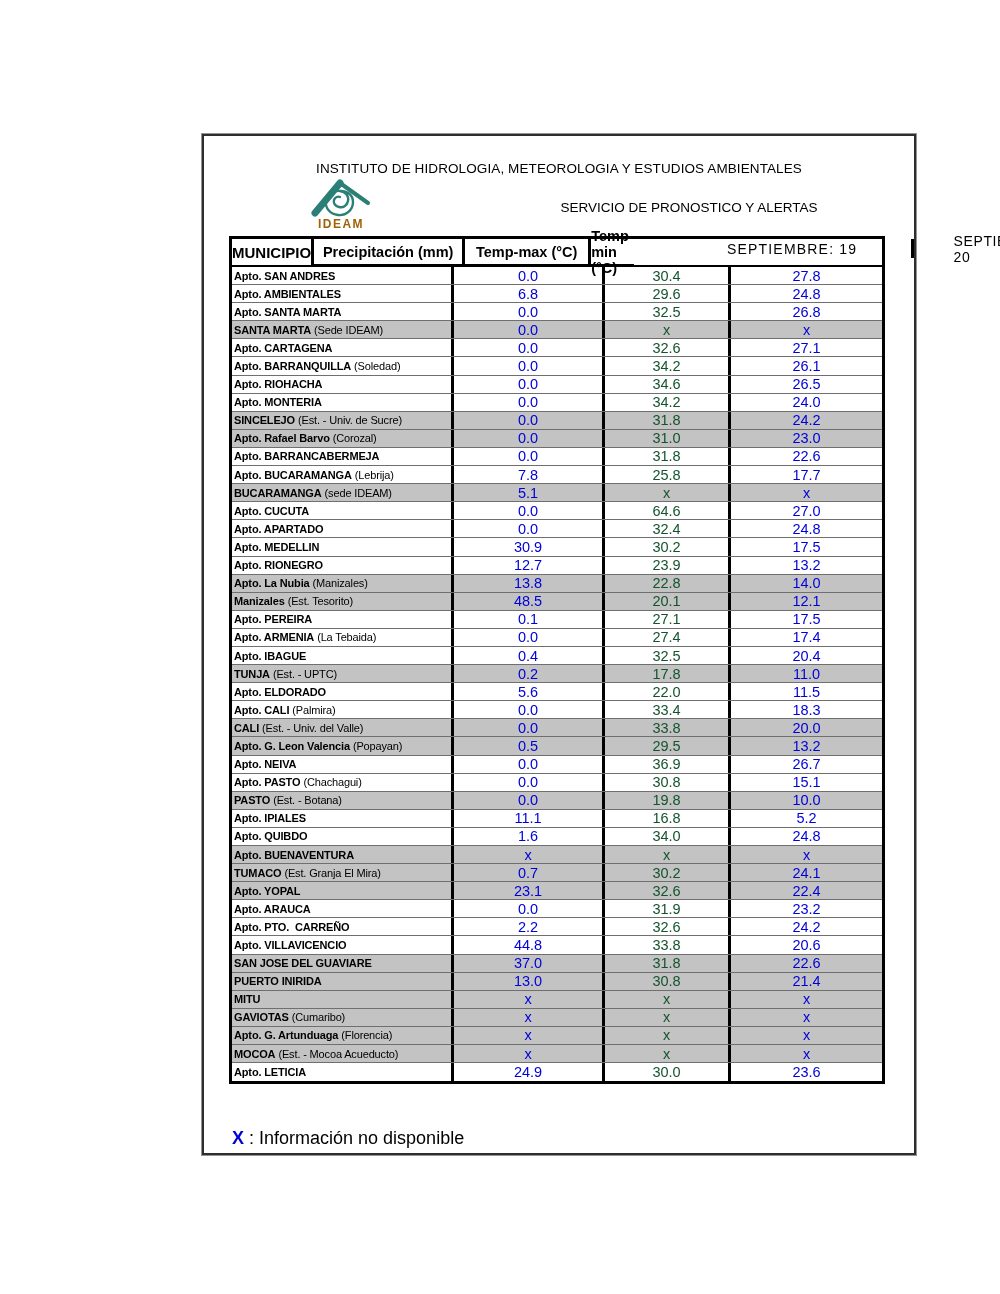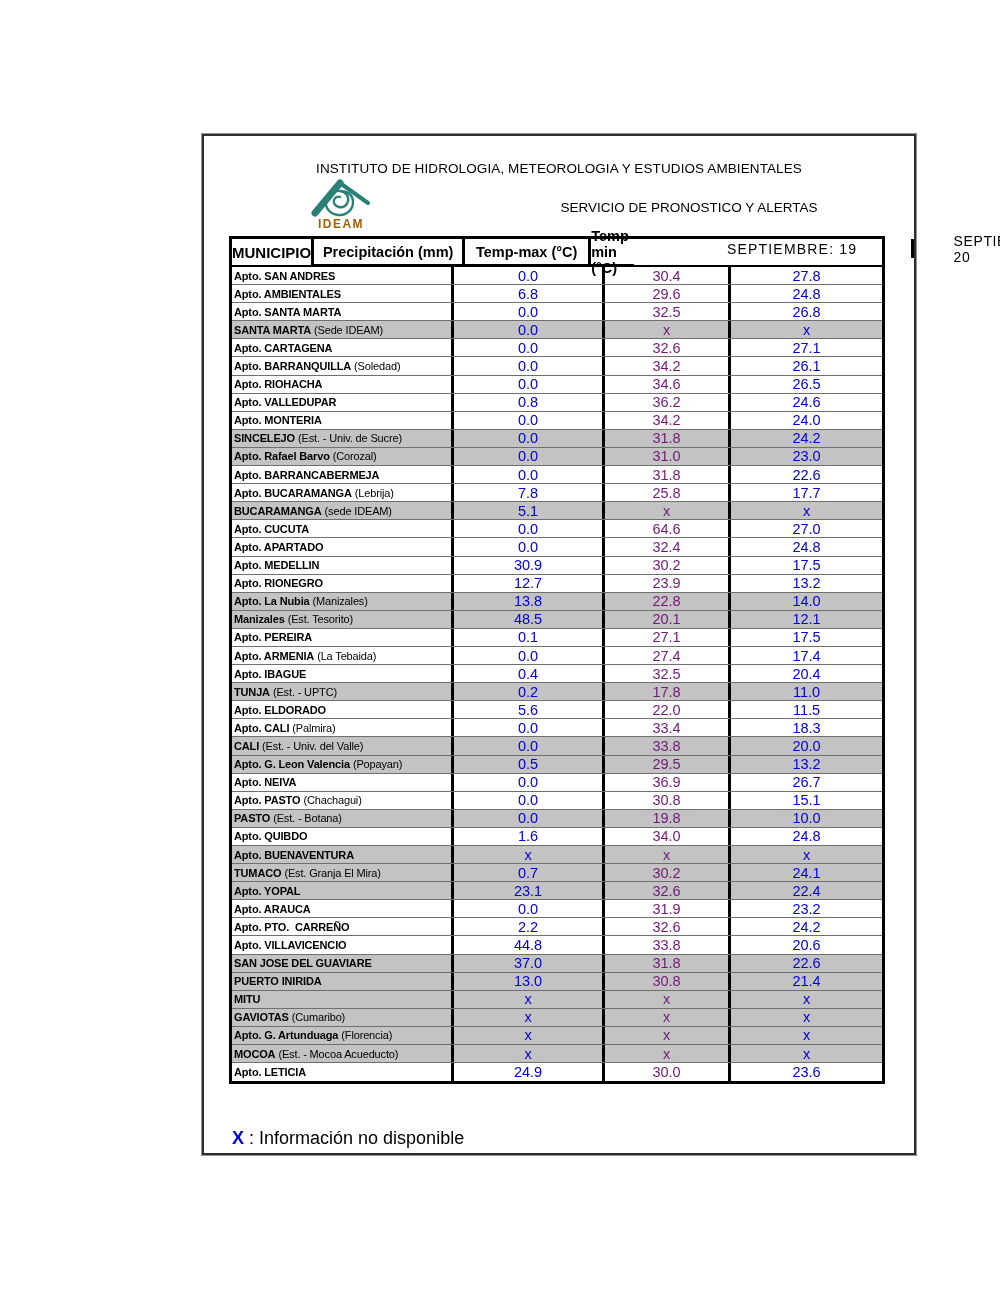--- a/index.html
+++ b/index.html
@@ -57,21 +57,21 @@
     display:flex; align-items:center; font-size:11px;
     white-space:pre; overflow:hidden; letter-spacing:-0.15px;
   }
   .mn { font-weight:bold; }
   .md { font-weight:normal; margin-left:3px; }
   .c-val { display:flex; align-items:center; justify-content:center; font-size:14.5px; }
   .c-p { width:151px; border-right:3px solid #000; }
   .c-x { width:126px; border-right:3px solid #000; }
   .c-n { flex:1; }
   .blue { color:#0000d8; }
-  .red  { color:#701a75; }
+  .red  { color:#14532d; }
   .footnote { position:absolute; left:28px; top:992px; font-size:18px; }
   .fx { color:#0000d8; font-weight:bold; }
 </style>
 </head>
 <body>
 
 <div class="frame">
 
   <div class="title1">INSTITUTO DE HIDROLOGIA, METEOROLOGIA Y ESTUDIOS AMBIENTALES</div>
 
@@ -138,26 +138,20 @@
           <div class="c-val c-x red">34.2</div>
           <div class="c-val c-n blue">26.1</div>
         </div>
         <div class="trow">
           <div class="c-mun"><span class="mn">Apto. RIOHACHA</span></div>
           <div class="c-val c-p blue">0.0</div>
           <div class="c-val c-x red">34.6</div>
           <div class="c-val c-n blue">26.5</div>
         </div>
         <div class="trow">
-          <div class="c-mun"><span class="mn">Apto. VALLEDUPAR</span></div>
-          <div class="c-val c-p blue">0.8</div>
-          <div class="c-val c-x red">36.2</div>
-          <div class="c-val c-n blue">24.6</div>
-        </div>
-        <div class="trow">
           <div class="c-mun"><span class="mn">Apto. MONTERIA</span></div>
           <div class="c-val c-p blue">0.0</div>
           <div class="c-val c-x red">34.2</div>
           <div class="c-val c-n blue">24.0</div>
         </div>
         <div class="trow shaded">
           <div class="c-mun"><span class="mn">SINCELEJO</span><span class="md">(Est. - Univ. de Sucre)</span></div>
           <div class="c-val c-p blue">0.0</div>
           <div class="c-val c-x red">31.8</div>
           <div class="c-val c-n blue">24.2</div>
@@ -282,20 +276,26 @@
           <div class="c-val c-x red">30.8</div>
           <div class="c-val c-n blue">15.1</div>
         </div>
         <div class="trow shaded">
           <div class="c-mun"><span class="mn">PASTO</span><span class="md">(Est. - Botana)</span></div>
           <div class="c-val c-p blue">0.0</div>
           <div class="c-val c-x red">19.8</div>
           <div class="c-val c-n blue">10.0</div>
         </div>
         <div class="trow">
+          <div class="c-mun"><span class="mn">Apto. IPIALES</span></div>
+          <div class="c-val c-p blue">11.1</div>
+          <div class="c-val c-x red">16.8</div>
+          <div class="c-val c-n blue">5.2</div>
+        </div>
+        <div class="trow">
           <div class="c-mun"><span class="mn">Apto. QUIBDO</span></div>
           <div class="c-val c-p blue">1.6</div>
           <div class="c-val c-x red">34.0</div>
           <div class="c-val c-n blue">24.8</div>
         </div>
         <div class="trow shaded">
           <div class="c-mun"><span class="mn">Apto. BUENAVENTURA</span></div>
           <div class="c-val c-p blue">x</div>
           <div class="c-val c-x red">x</div>
           <div class="c-val c-n blue">x</div>

